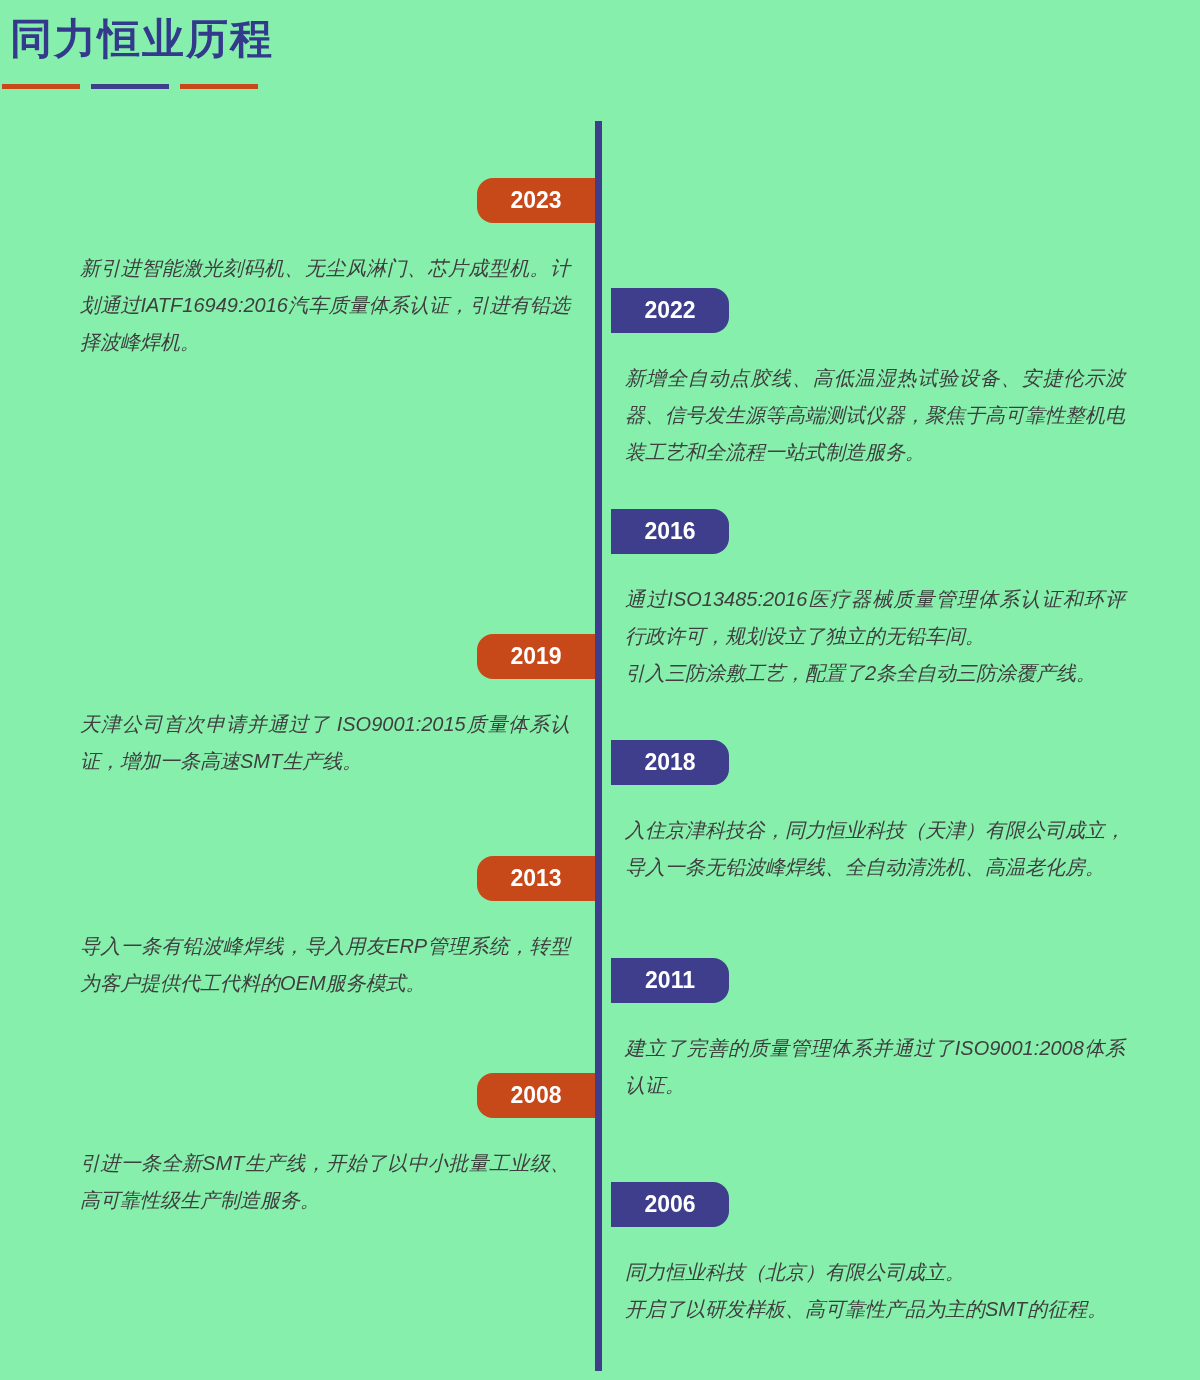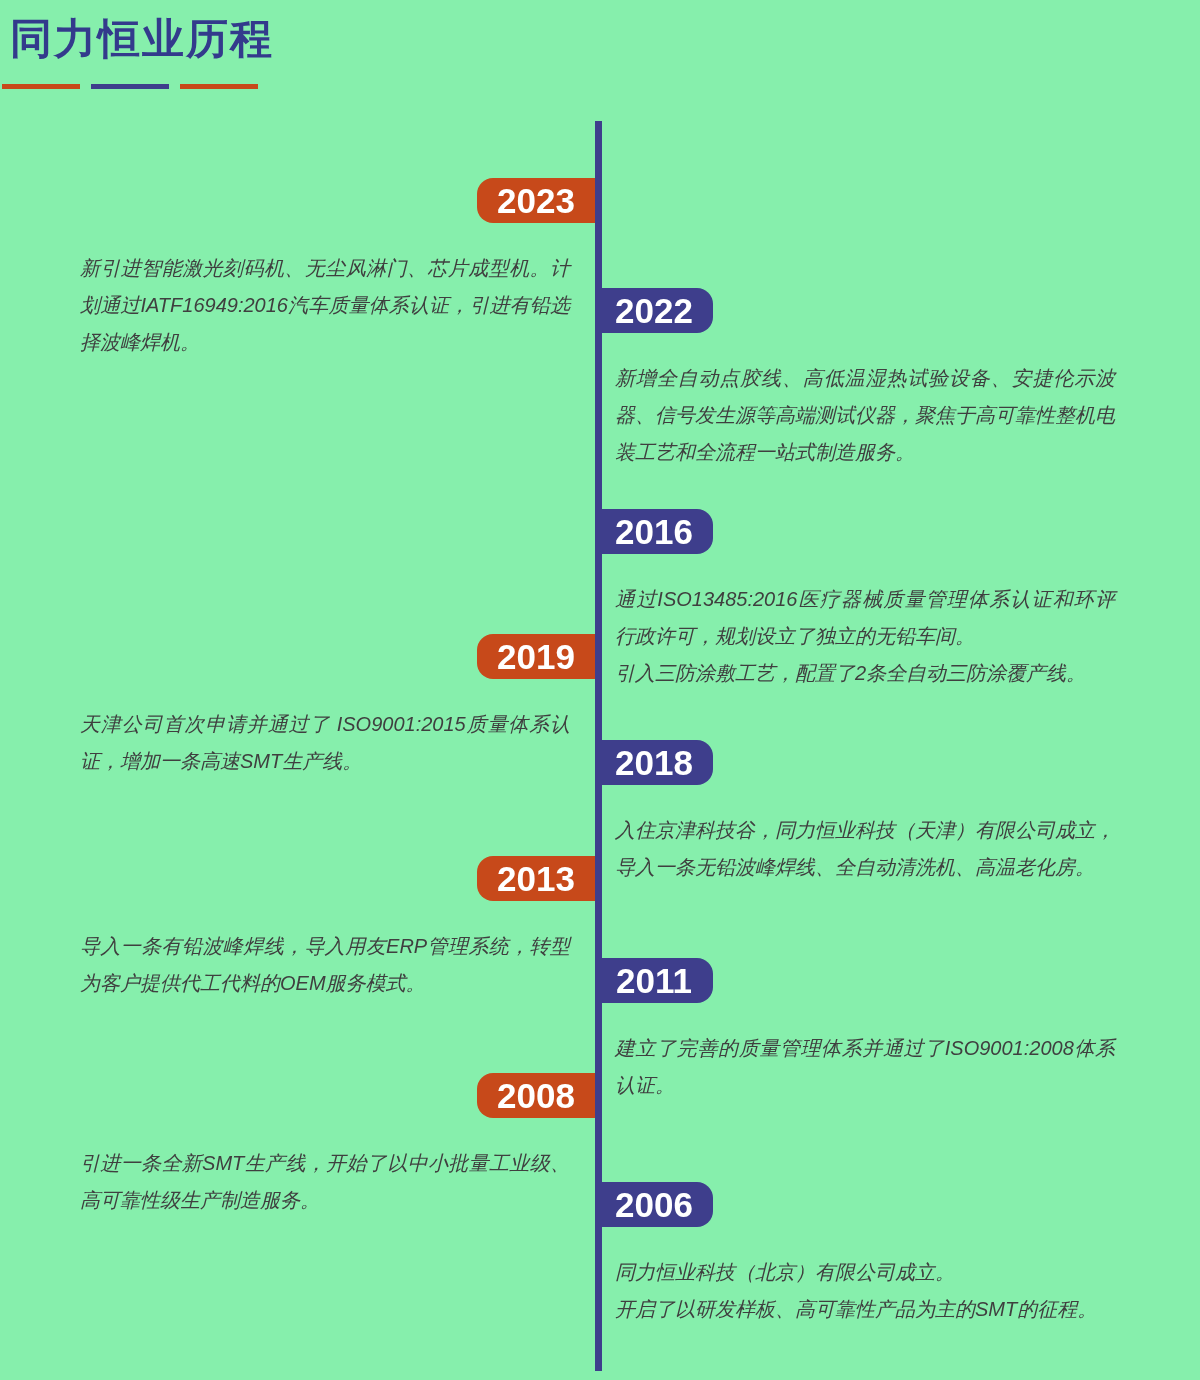--- a/index.html
+++ b/index.html
@@ -33,32 +33,32 @@
   .timeline-axis{
     position:absolute;left:595px;top:121px;
     width:7px;height:1250px;background:var(--navy);
   }
   .item{position:absolute;}
   .item.left{left:80px;width:515px;}
   .item.right{left:595px;width:523px;}
   .badge{
     position:absolute;top:0;
     width:118px;height:45px;
-    color:#ffffff;font-size:35px;font-weight:bold;
+    color:#ffffff;font-size:23px;font-weight:bold;
     line-height:45px;text-align:center;
   }
   .item.left .badge{right:0;background:var(--orange);border-radius:16px 0 0 16px;}
-  .item.right .badge{left:0;background:var(--navy);border-radius:0 16px 16px 0;}
+  .item.right .badge{left:16px;background:var(--navy);border-radius:0 16px 16px 0;}
   .desc{
     margin:72px 0 0 0;
     font-size:20px;line-height:37px;color:var(--text);
     white-space:pre-line;text-align:justify;font-style:italic;
   }
   .item.left .desc{width:490px;}
-  .item.right .desc{margin-left:20px;width:500px;}
+  .item.right .desc{margin-left:30px;width:500px;}
 </style>
 </head>
 <body>
 
 <div class="page">
 
   <h1 class="page-title">同力恒业历程</h1>
 
   <div class="title-bars">
     <span class="bar orange"></span>

